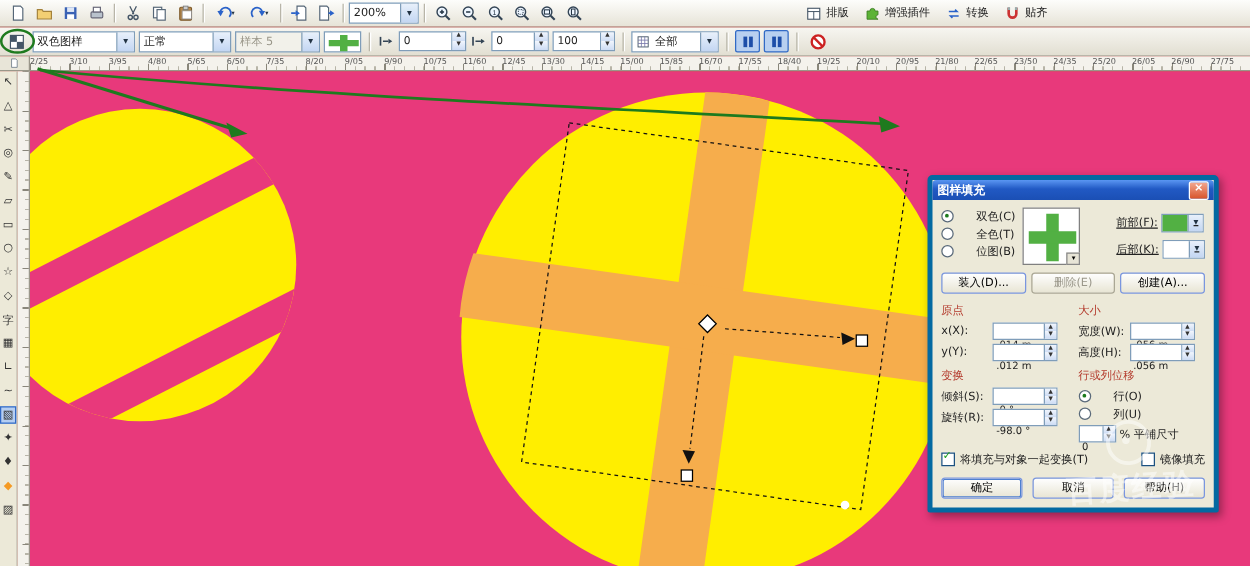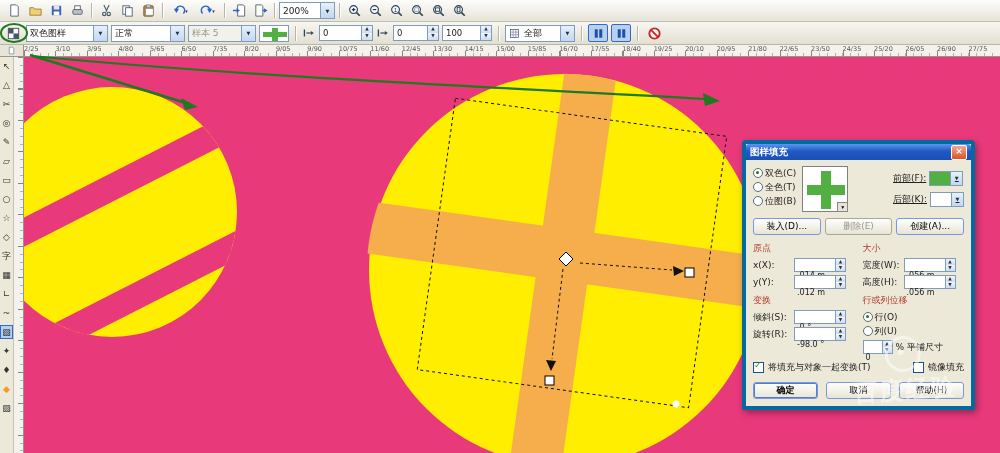--- a/index.html
+++ b/index.html
@@ -69,21 +69,21 @@
   
   .dialog{position:absolute;left:742px;top:140px;width:233px;background:#ece9d8;
     border:4px solid #0369a1;border-radius:4px 4px 2px 2px;box-shadow:2px 3px 7px rgba(0,0,0,.35);
     z-index:40;box-sizing:border-box;}
   .dlg-title{height:16px;border-radius:3px 3px 0 0;display:flex;align-items:center;padding:0 4px;
     background:linear-gradient(180deg,#5a96f2,#2159c4 45%,#1b4fb4);color:#fff;font-weight:bold;font-size:9.5px;}
   .dlg-close{margin-left:auto;width:14px;height:13px;background:linear-gradient(#f2a78f,#d8542a);
     border:1px solid #fff;border-radius:2px;color:#fff;font-size:9px;line-height:11px;text-align:center;font-weight:bold;}
   .dlg-body{padding:6px 7px 7px;}
   .r1{display:flex;gap:6px;margin-bottom:6px;}
-  .rrow{display:flex;align-items:center;gap:2px;height:14px;white-space:nowrap;}
+  .rrow{display:flex;align-items:center;gap:18px;height:14px;white-space:nowrap;}
   .rad{width:8px;height:8px;border:1px solid #5a6a7a;border-radius:50%;background:#fff;position:relative;display:inline-block;flex:none;}
   .rad.on::after{content:"";position:absolute;left:2px;top:2px;width:3px;height:3px;background:#1c7a1c;border-radius:50%;}
   .preview{width:46px;height:46px;background:#fff;border:1px solid #808080;position:relative;padding:0;flex:none;}
   .pv-v{position:absolute;left:18px;top:4px;width:10px;height:38px;background:var(--green);}
   .pv-h{position:absolute;left:4px;top:18px;width:38px;height:10px;background:var(--green);}
   .pv-arrow{position:absolute;right:-1px;bottom:-1px;width:9px;height:8px;font-size:5px;line-height:8px;
     text-align:center;background:#e7e4d6;border:1px solid #888;}
   .fbcol{display:flex;flex-direction:column;gap:6px;margin-left:auto;padding-top:5px;text-decoration:underline;}
   .fbrow{display:flex;align-items:center;gap:3px;white-space:nowrap;}
   .swcombo{display:flex;border:1px solid #7f9db9;background:#fff;height:13px;}
@@ -103,21 +103,21 @@
   .flab{width:38px;flex:none;white-space:nowrap;}
   .spin2{display:flex;height:14px;border:1px solid #7f9db9;background:#fff;width:52px;box-sizing:border-box;}
   .spin2 .spv{font-size:8px;padding:16px 2px;}
   .spin2 .sud{width:9px;}
   .chkrow{display:flex;align-items:center;gap:4px;margin:4px 0 8px;white-space:nowrap;}
   .chk{width:9px;height:9px;border:1px solid #1c5180;background:#fff;display:inline-block;position:relative;flex:none;}
   .chk.on::after{content:"✓";position:absolute;left:0;top:-3px;font-size:9px;color:#21a121;font-weight:bold;}
   .mirror{margin-left:auto;display:flex;align-items:center;gap:4px;}
   .okrow{display:flex;gap:8px;}
   .okrow .xpbtn{flex:1;}
-  .okrow .default{box-shadow:0 0 0 1px #4e7fd0 inset;font-weight:bold;}
+  .okrow .default{box-shadow:0 0 0 1px #4e7fd0 inset;}
   
   .annotations{position:absolute;left:0;top:0;z-index:70;pointer-events:none;}
   .watermark{position:absolute;left:816px;top:336px;width:176px;z-index:60;opacity:.5;color:#fff;
     transform:rotate(-4deg);text-align:center;pointer-events:none;}
   .wm-ring{width:30px;height:30px;border:3px solid #fff;border-radius:50%;margin:0 auto 2px;position:relative;}
   .wm-ring::after{content:"";position:absolute;left:10px;top:10px;width:6px;height:6px;background:#fff;border-radius:50%;}
   .wm-text{font-size:24px;font-weight:bold;letter-spacing:2px;}
   .hidden-defs{position:absolute;width:0;height:0;overflow:hidden;}
 </style>
 </head>
@@ -346,20 +346,47 @@
         <button class="tbtn">
           <svg class="ic">
             <use href="#i-zoomfit"></use>
           </svg>
         </button>
         <button class="tbtn">
           <svg class="ic">
             <use href="#i-zoompage"></use>
           </svg>
         </button>
+      </div>
+    <div class="rgroup">
+
+    <div class="rlabel">
+          <svg class="ic">
+            <use href="#i-grid"></use>
+          </svg>
+          <span>排版</span>
+        </div>
+        <div class="rlabel">
+          <svg class="ic">
+            <use href="#i-puzzle"></use>
+          </svg>
+          <span>增强插件</span>
+        </div>
+        <div class="rlabel">
+          <svg class="ic">
+            <use href="#i-swap"></use>
+          </svg>
+          <span>转换</span>
+        </div>
+        <div class="rlabel">
+          <svg class="ic">
+            <use href="#i-magnet"></use>
+          </svg>
+          <span>贴齐</span>
+        </div>
       </div>
   </div>
 
   <div class="propbar">
     <button class="tbtn">
         <svg class="ic">
           <use href="#i-checker"></use>
         </svg>
       </button>
     <div class="combo" style="width:82px">

